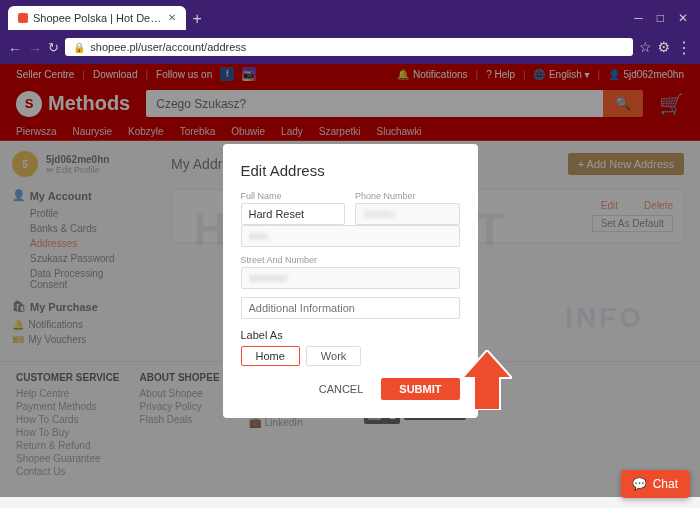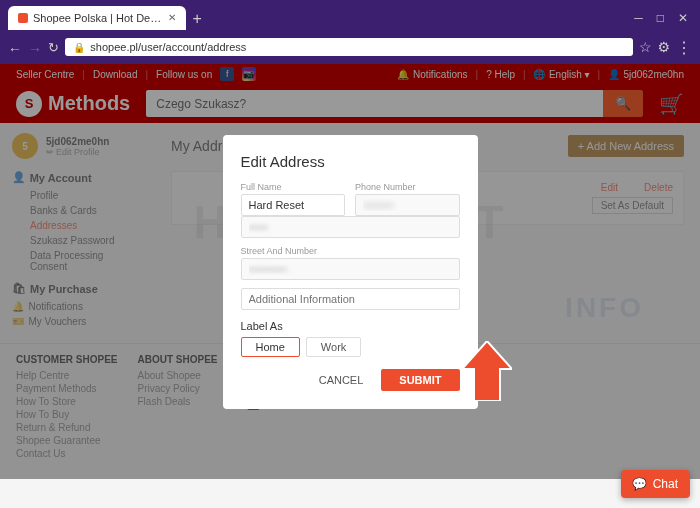--- a/index.html
+++ b/index.html
@@ -69,20 +69,30 @@
       <div style="width:26px;height:26px;background:white;border-radius:50%;display:flex;align-items:center;justify-content:center;color:#cc0001;font-size:13px;font-weight:bold;">S</div>
       <span>Methods</span>
     </div>
     <div style="flex:1;display:flex;">
       <input type="text" style="flex: 1 1 0%; padding: 6px 10px; border: none; font-size: 12px; border-radius: 2px 0px 0px 2px;" placeholder="Czego Szukasz?">
       <button style="background:#ff6633;border:none;padding:6px 12px;color:white;cursor:pointer;border-radius:0 2px 2px 0;font-size:13px;">🔍</button>
     </div>
     <div style="color:white;font-size:20px;cursor:pointer;position:relative;">🛒</div>
   </div>
 
+  <div style="background:#cc0001; padding:3px 16px; display:flex; gap:16px; border-bottom:1px solid rgba(255,255,255,0.2);">
+    <span style="color:rgba(255,255,255,0.85);font-size:10px;cursor:pointer;">Pierwsza</span>
+    <span style="color:rgba(255,255,255,0.85);font-size:10px;cursor:pointer;">Naurysie</span>
+    <span style="color:rgba(255,255,255,0.85);font-size:10px;cursor:pointer;">Kobzyle</span>
+    <span style="color:rgba(255,255,255,0.85);font-size:10px;cursor:pointer;">Torebka</span>
+    <span style="color:rgba(255,255,255,0.85);font-size:10px;cursor:pointer;">Obuwie</span>
+    <span style="color:rgba(255,255,255,0.85);font-size:10px;cursor:pointer;">Lady</span>
+    <span style="color:rgba(255,255,255,0.85);font-size:10px;cursor:pointer;">Szarpetki</span>
+    <span style="color:rgba(255,255,255,0.85);font-size:10px;cursor:pointer;">Sluchawki</span>
+  </div>
 
   <div style="display:flex; background:#f5f5f5; min-height:220px; position:relative;">
 
     <div style="width:155px; padding:10px 12px; background:#f5f5f5; flex-shrink:0; opacity:0.6;">
       <div style="display:flex;align-items:center;gap:8px;margin-bottom:12px;">
         <div style="width:26px;height:26px;border-radius:50%;background:#f0a500;display:flex;align-items:center;justify-content:center;color:white;font-size:10px;font-weight:bold;">5</div>
         <div>
           <div style="font-size:10px;font-weight:bold;color:#333;">5jd062me0hn</div>
           <div style="font-size:9px;color:#888;cursor:pointer;">✏ <span>Edit Profile</span></div>
         </div>
@@ -113,24 +123,24 @@
         </div>
         <div style="display:flex;justify-content:flex-end;">
           <button style="border:1px solid #ccc;background:white;font-size:10px;padding:2px 8px;cursor:pointer;color:#555;">Set As Default</button>
         </div>
       </div>
     </div>
   </div>
 
   <div style="background:#f5f5f5;border-top:1px solid #e0e0e0;padding:10px 16px;display:flex;gap:20px;font-size:10px;opacity:0.7;">
     <div style="min-width:100px;">
-      <div style="font-size:10px;font-weight:bold;color:#333;margin-bottom:5px;">CUSTOMER SHOPEE</div>
+      <div style="font-size:10px;font-weight:bold;color:#333;margin-bottom:5px;">CUSTOMER SERVICE</div>
       <div style="color:#888;margin-bottom:2px;cursor:pointer;">Help Centre</div>
       <div style="color:#888;margin-bottom:2px;cursor:pointer;">Payment Methods</div>
-      <div style="color:#888;margin-bottom:2px;cursor:pointer;">How To Store</div>
+      <div style="color:#888;margin-bottom:2px;cursor:pointer;">How To Cards</div>
       <div style="color:#888;margin-bottom:2px;cursor:pointer;">How To Buy</div>
       <div style="color:#888;margin-bottom:2px;cursor:pointer;">Return &amp; Refund</div>
       <div style="color:#888;margin-bottom:2px;cursor:pointer;">Shopee Guarantee</div>
       <div style="color:#888;margin-bottom:10px;cursor:pointer;">Contact Us</div>
     </div>
     <div style="min-width:90px;">
       <div style="font-size:10px;font-weight:bold;color:#333;margin-bottom:5px;">ABOUT SHOPEE</div>
       <div style="color:#888;margin-bottom:2px;cursor:pointer;">About Shopee</div>
       <div style="color:#888;margin-bottom:2px;cursor:pointer;">Privacy Policy</div>
       <div style="color:#888;margin-bottom:2px;cursor:pointer;">Flash Deals</div>

